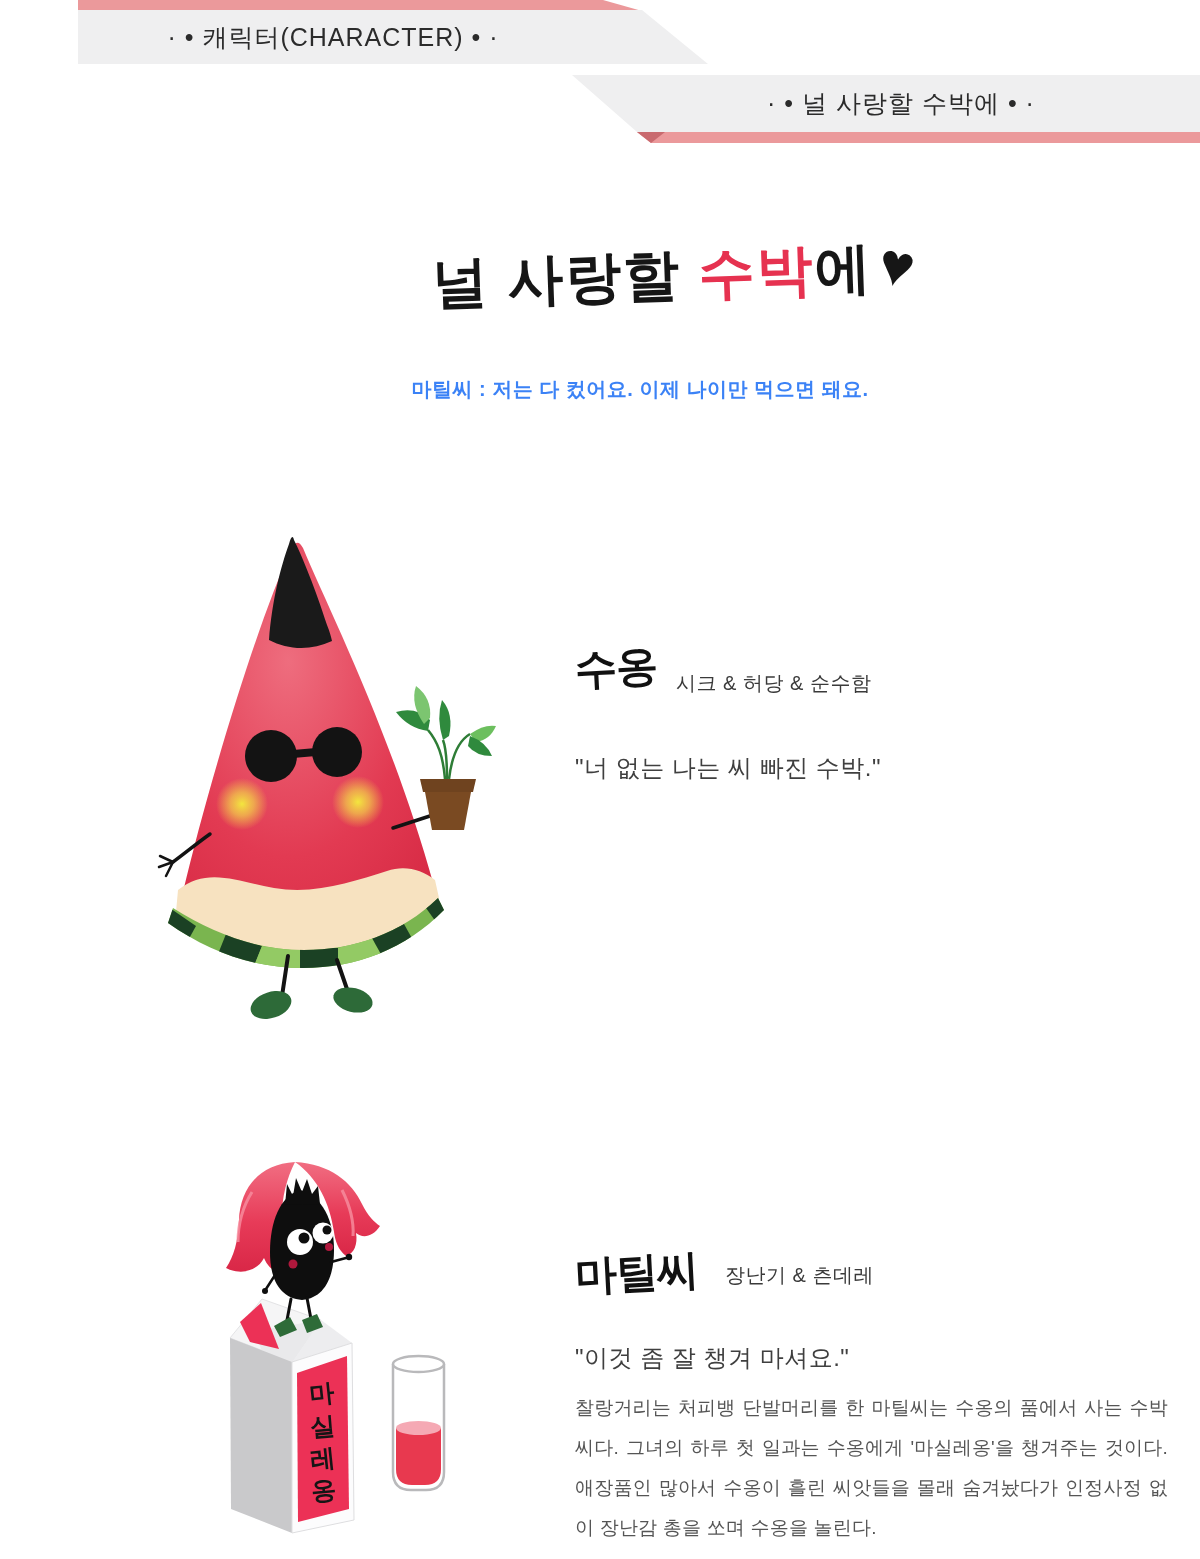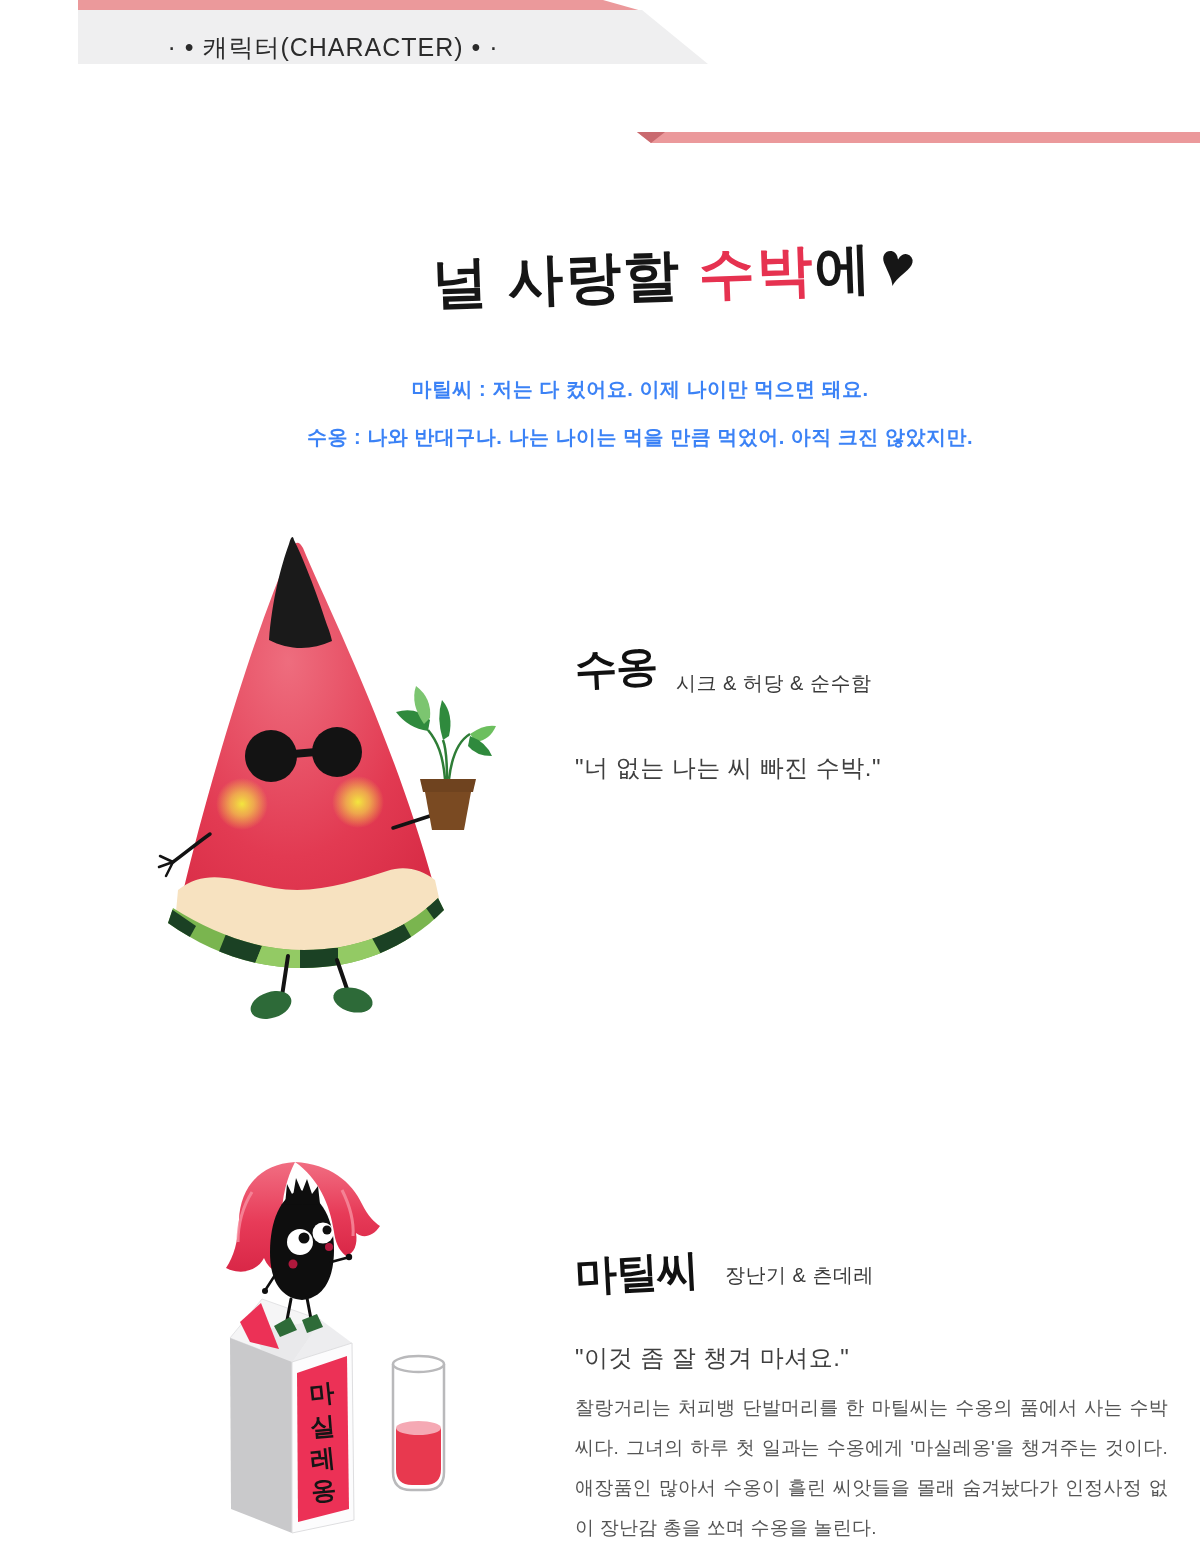--- a/index.html
+++ b/index.html
@@ -6,21 +6,21 @@
   .page{
     position:relative;width:1200px;height:1559px;background:#ffffff;overflow:hidden;
     font-family:"Liberation Sans", sans-serif;
   }
   
   .ribbon1{position:absolute;left:78px;top:0;width:630px;height:64px;}
   .ribbon1 .pink{position:absolute;left:0;top:0;width:630px;height:11px;background:#eb999b;
     clip-path:polygon(0 0,525px 0,564px 11px,0 11px);}
   .ribbon1 .gray{position:absolute;left:0;top:10px;width:630px;height:54px;background:#efeff0;
     clip-path:polygon(0 0,564px 0,630px 54px,0 54px);
-    display:flex;align-items:flex-end;justify-content:center;padding-right:150px;box-sizing:border-box;padding-left:30px;}
+    display:flex;align-items:center;justify-content:center;padding-right:150px;box-sizing:border-box;padding-left:30px;}
   .ribbon2{position:absolute;left:572px;top:75px;width:628px;height:68px;}
   .ribbon2 .gray{position:absolute;left:0;top:0;width:628px;height:57px;background:#efeff0;
     clip-path:polygon(0 0,628px 0,628px 57px,65px 57px);
     display:flex;align-items:center;justify-content:center;padding-left:30px;box-sizing:border-box;}
   .ribbon2 .pink{position:absolute;left:0;top:57px;width:628px;height:11px;background:#eb999b;
     clip-path:polygon(65px 0,628px 0,628px 11px,79px 11px);}
   .ribbon2 .fold{position:absolute;left:0;top:57px;width:628px;height:11px;background:#c96a6f;
     clip-path:polygon(65px 0,93px 0,79px 11px);}
   .ribbon-label{font-size:25px;color:#2b2b2b;letter-spacing:1px;white-space:nowrap;}
   
@@ -58,30 +58,32 @@
 <div class="page">
 
   <div class="ribbon1">
     <div class="pink"></div>
     <div class="gray">
       <span class="ribbon-label">· • 캐릭터(CHARACTER) •  ·</span>
     </div>
   </div>
 
   <div class="ribbon2">
+    <div class="gray">
+      <span class="ribbon-label">· • 널 사랑할 수박에 •  ·</span>
+    </div>
     <div class="pink"></div>
     <div class="fold"></div>
   </div>
 
   <div class="main-title">
     <span>널 사랑할 </span><span class="hl">수박</span><span>에</span><span class="heart">♥</span>
   </div>
 
   <div class="dialogue l1">마틸씨 : 저는 다 컸어요. 이제 나이만 먹으면 돼요.</div>
-  <div class="dialogue l2">수옹 : 나와 반대구나. 나는 나이는 먹을 만큼 먹었어. 아직 크진 않았지만.</div>
 
   <svg class="ill-suong" viewBox="0 0 360 500">
     <defs>
       <radialGradient id="gBody" cx="42%" cy="30%" r="90%">
         <stop offset="0%" stop-color="#ee6d7e"></stop>
         <stop offset="55%" stop-color="#e23a52"></stop>
         <stop offset="100%" stop-color="#d32540"></stop>
       </radialGradient>
       <radialGradient id="gCheek" cx="50%" cy="50%" r="50%">
         <stop offset="0%" stop-color="#f3e63e"></stop>

